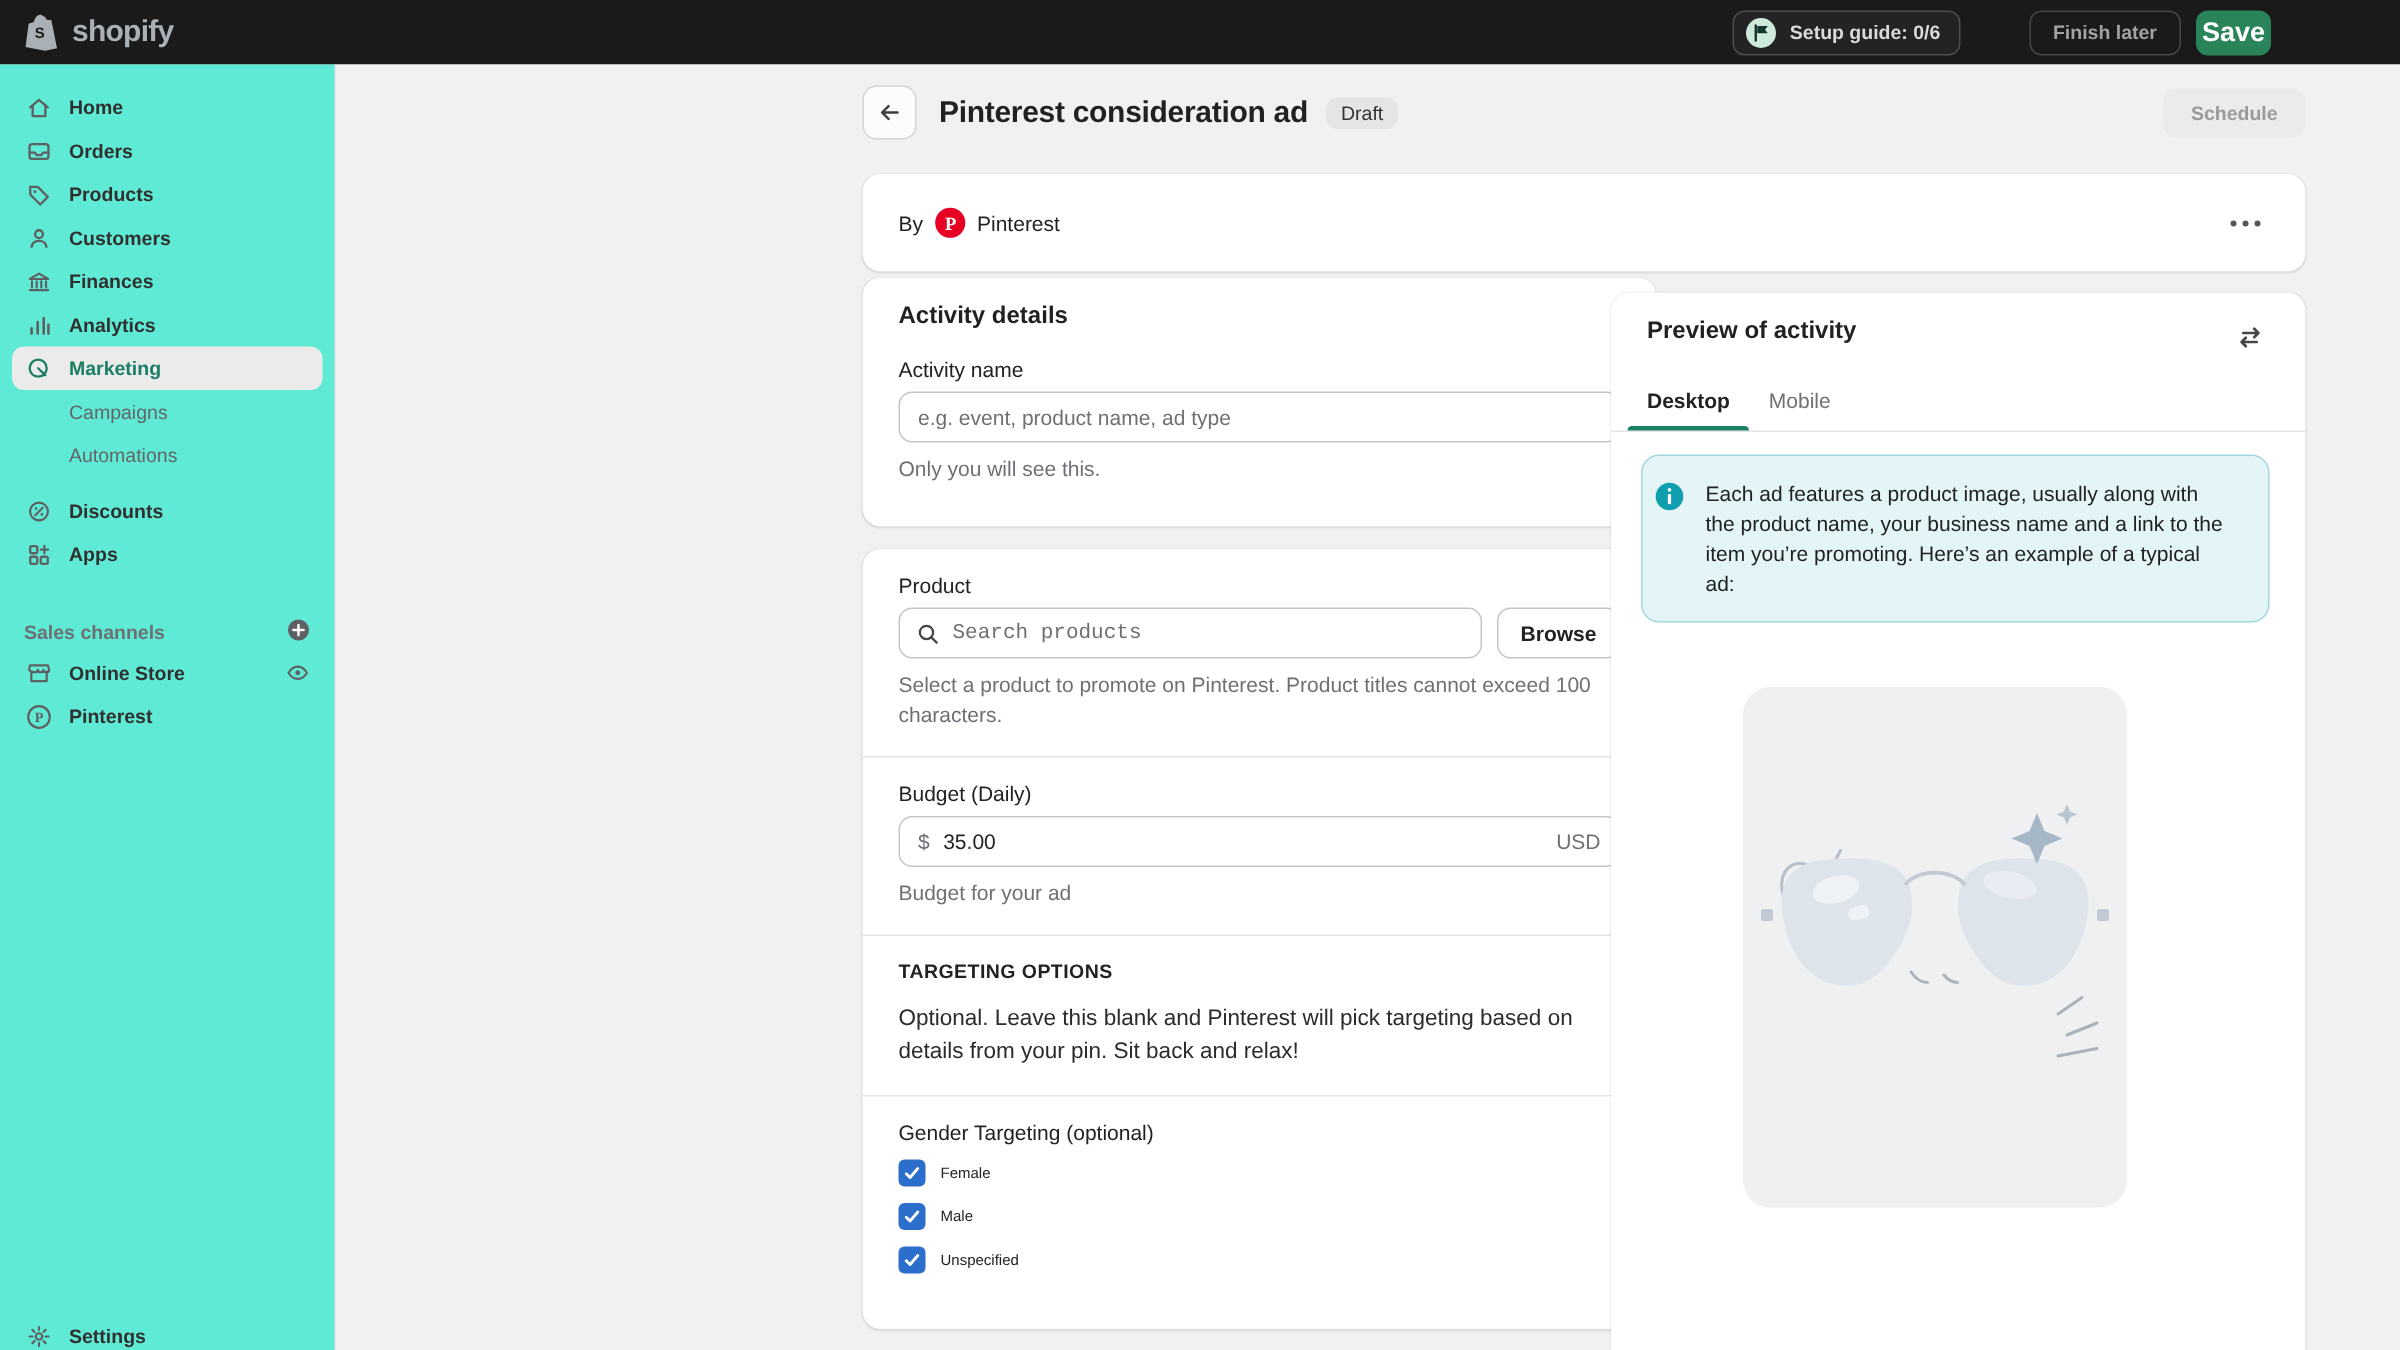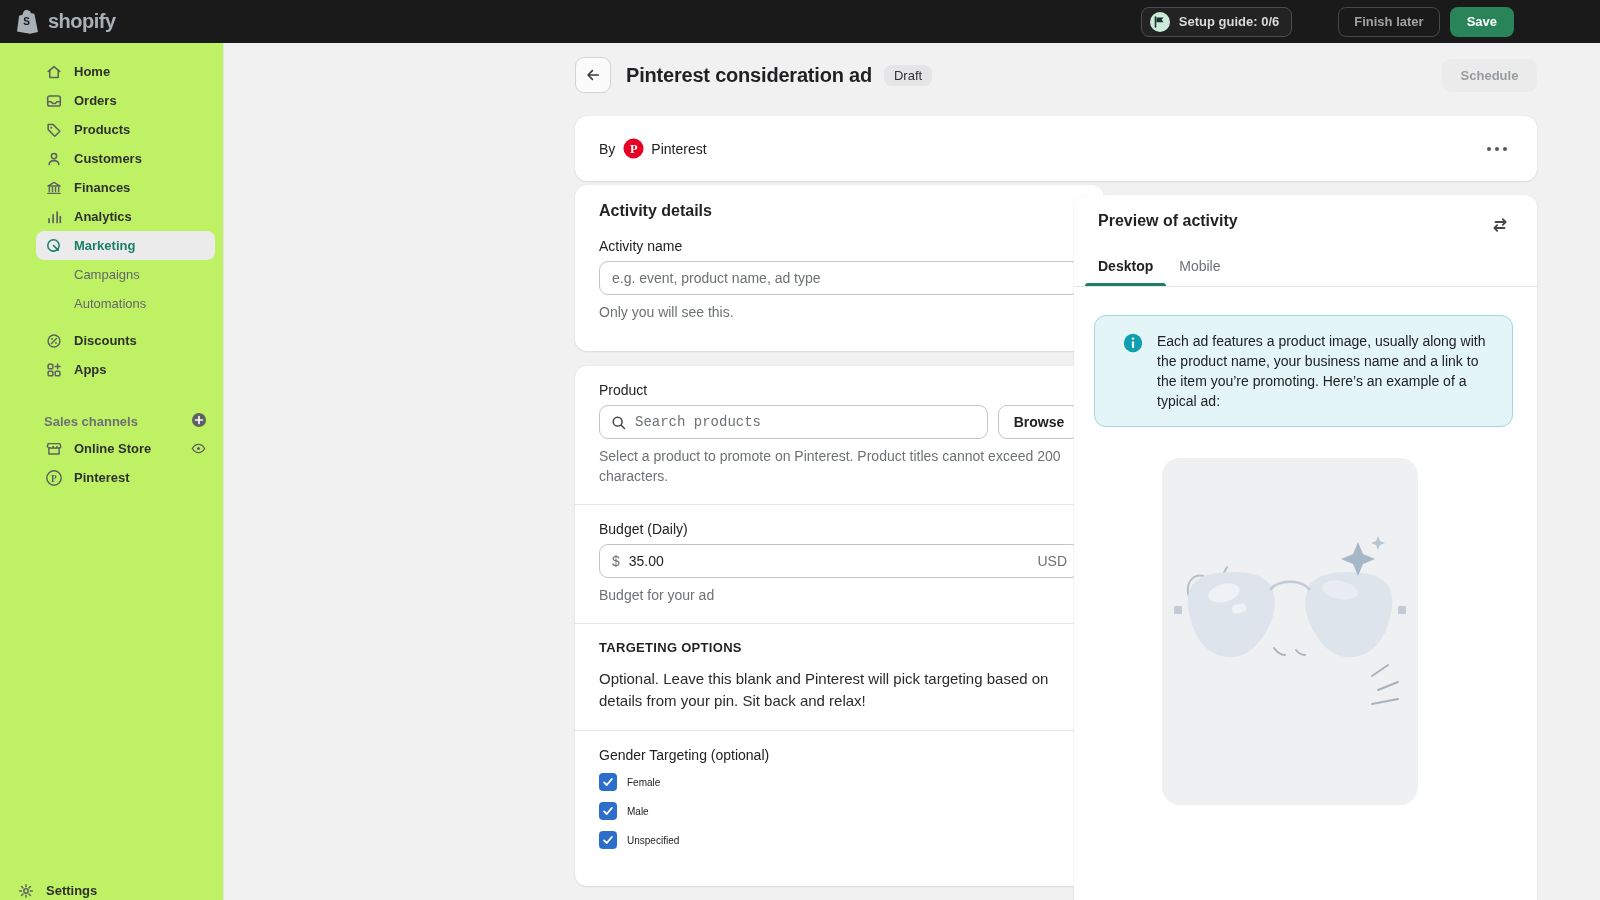--- a/index.html
+++ b/index.html
@@ -14,25 +14,25 @@
   .logo-word { color:#a9b0b6; font-size:20px; font-weight:700; letter-spacing:-0.5px; }
   .topbar-spacer { flex:1; }
   .setup-pill { height:30px; display:flex; align-items:center; gap:9px; border:1px solid #4b4d50;
                 border-radius:8px; padding:0 12px 0 8px; color:#d9dadb; font-size:13px; font-weight:600;
                 background:#222322; margin-right:46px; cursor:pointer; }
   .flag-circle { width:20px; height:20px; border-radius:50%; background:#cde9da; display:flex;
                  align-items:center; justify-content:center; }
   .btn-finish { height:30px; border:1px solid #45474a; border-radius:8px; background:transparent;
                 color:#a0a2a4; font-size:13px; font-weight:600; padding:0 15px; margin-right:10px; cursor:pointer; }
   .btn-save { height:30px; border:none; border-radius:8px; background:#2a845a; color:#fff;
-              font-size:13px; font-weight:600; padding:0 17px; margin-right:70px; cursor:pointer; }
+              font-size:18px; font-weight:600; padding:0 4px; margin-right:70px; cursor:pointer; }
 
   
-  .sidebar { position:absolute; left:0; top:43px; width:224px; height:857px; background:#bef264;
-             border-right:1px solid #e4e4e6;padding-left:28px; }
+  .sidebar { position:absolute; left:0; top:43px; width:224px; height:857px; background:#5eead4;
+             border-right:1px solid #e4e4e6; }
   .nav { padding:14px 8px 0 8px; }
   .nav-item { height:29px; display:flex; align-items:center; gap:10px; padding:0 8px; border-radius:8px;
               font-size:13px; font-weight:600; color:#303030; cursor:pointer; }
   .nav-item .ic { width:20px; height:20px; display:flex; align-items:center; justify-content:center; flex:0 0 20px; }
   .nav-item.active { background:#ebebeb; color:#1a7f64; }
   .nav-item.sub { padding-left:38px; color:#64666a; font-weight:500; }
   .nav-gap { height:8px; }
   .nav-biggap { height:24px; }
   .nav-head { height:26px; display:flex; align-items:center; padding:0 8px; font-size:13px; font-weight:600;
               color:#6d7175; }
@@ -96,21 +96,21 @@
 
   
   .col-right { position:absolute; left:499px; top:152px; width:463px; height:745px; }
   .preview-head { padding:17px 24px 0 24px; display:flex; align-items:flex-start; }
   .swap-btn { margin-left:auto; cursor:pointer; padding:2px; }
   .tabs { display:flex; margin:16px 0 0 11px; }
   .tab { padding:0 13px 12px 13px; font-size:14px; cursor:pointer; color:#6d7175; position:relative; }
   .tab.active { color:#202223; font-weight:600; }
   .tab.active::after { content:""; position:absolute; left:0; right:0; bottom:0; height:3px;
                        background:#1a7f64; border-radius:3px 3px 0 0; }
-  .banner { position:absolute; left:20px; top:120px; width:419px; padding:15px 16px 15px 28px;
+  .banner { position:absolute; left:20px; top:108px; width:419px; padding:15px 16px 15px 8px;
             background:#e4f5f8; border:1px solid #a2d7de; border-radius:12px; display:flex; gap:14px; }
   .info-ic { width:20px; height:20px; flex:0 0 20px; margin-top:2px; }
   .banner-text { font-size:14px; color:#202223; line-height:20px; width:345px; }
   .pin-img { position:absolute; left:88px; top:263px; width:256px; height:347px; background:#eff0f2;
              border-radius:18px; overflow:hidden; }
   .pin-meta { position:absolute; left:122px; top:601px; width:310px; }
   .pin-link { display:flex; align-items:center; gap:6px; height:16px; }
   .blur-bar { background:#6f7174; filter:blur(3px); opacity:.7; border-radius:3px; height:11px; }
   .pin-title { margin-top:7px; font-size:16px; font-weight:700; color:#111315; }
   .pin-promoted { margin-top:8px; display:flex; gap:10px; align-items:flex-start; }
@@ -334,21 +334,21 @@
             <div class="prod-row">
               <div class="search-box">
                 <svg width="17" height="17" viewBox="0 0 20 20" fill="none" stroke="#44474a" stroke-width="1.8" stroke-linecap="round">
                     <circle cx="9" cy="9" r="5.2"></circle>
                     <path d="M13.2 13.2 17 17"></path>
                   </svg>
                 <input type="text" placeholder="Search products" style="">
               </div>
               <button class="btn-browse">Browse</button>
             </div>
-            <div class="help-text">Select a product to promote on Pinterest. Product titles cannot exceed 200 characters.</div>
+            <div class="help-text">Select a product to promote on Pinterest. Product titles cannot exceed 100 characters.</div>
           </div>
           <div class="divider"></div>
 
           <div class="section">
             <div class="field-label" style="margin-top:0">Budget (Daily)</div>
             <div class="text-input" style="gap:9px">
               <span class="money-prefix">$</span>
               <input type="text" value="35.00" style="">
               <span class="money-suffix">USD</span>
             </div>

